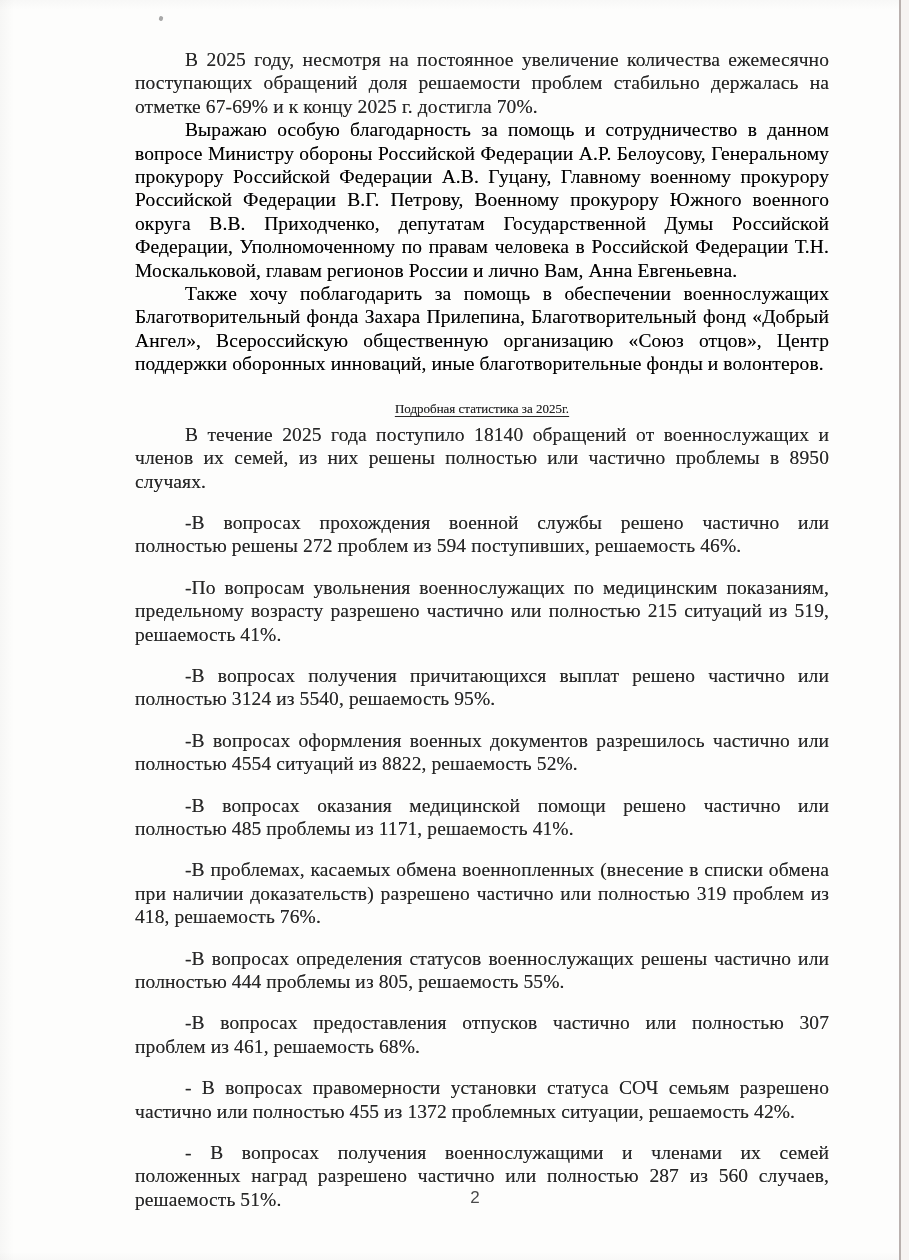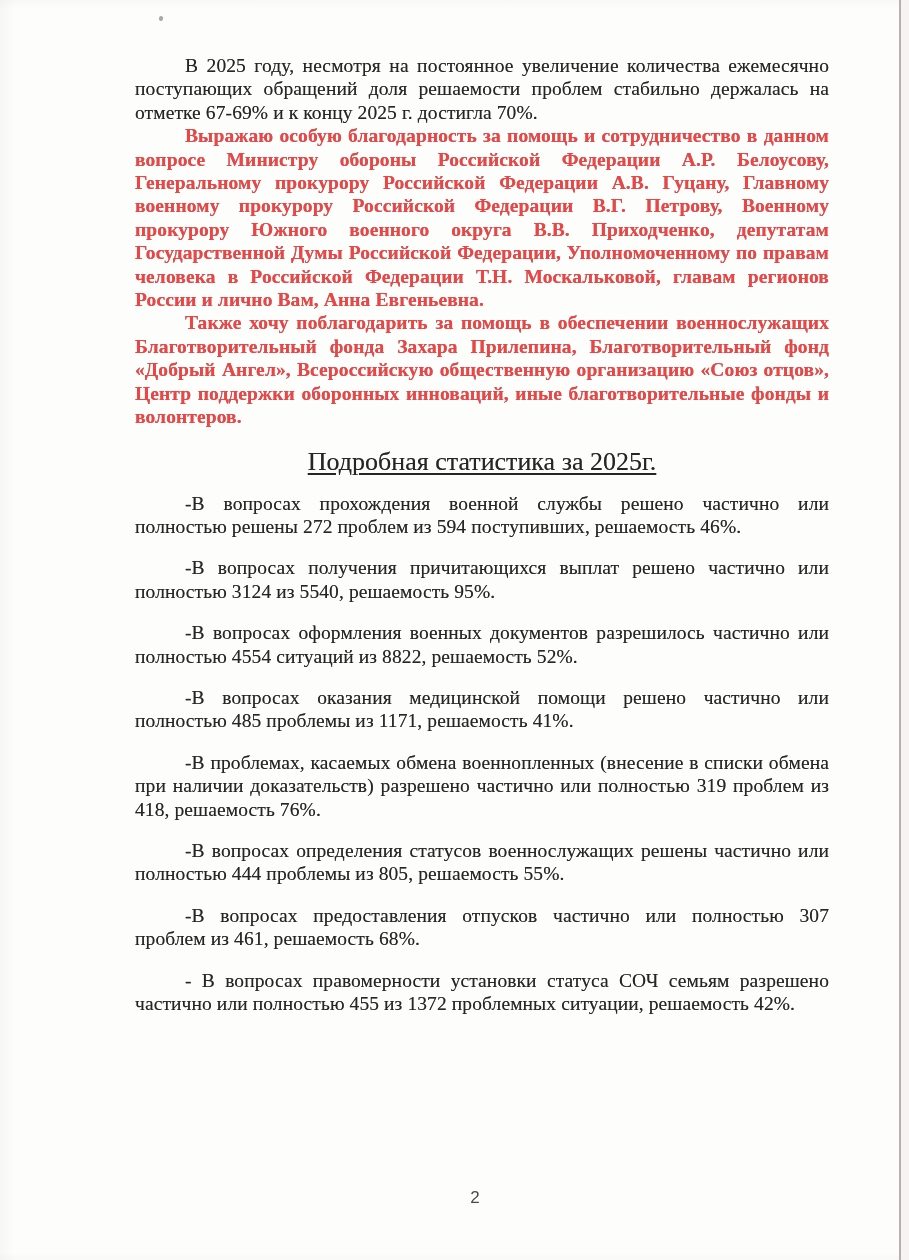--- a/index.html
+++ b/index.html
@@ -37,37 +37,37 @@
   }
   .speck {
     position: absolute; left: 159px; top: 16px;
     width: 4px; height: 5px;
     background: #a9a9a9;
     border-radius: 2px;
     transform: rotate(20deg);
   }
   .content {
     position: absolute;
-    left: 135px; top: 54px;
+    left: 135px; top: 48px;
     width: 694px;
   }
   p.body {
     margin: 0;
     font-size: 19.5px;
     line-height: 23.4px;
     text-align: justify;
     text-indent: 50px;
     letter-spacing: 0.1px;
     text-shadow: 0 0 0.5px rgba(40,40,40,0.55);
   }
-  p.bold { font-weight: bold; color: #ef4444; }
+  p.bold { font-weight: normal; color: #000000; }
   p.stat { margin-top: 18px; }
   .heading {
     margin: 21px 0 2px 0;
-    font-size: 26px;
+    font-size: 13px;
     line-height: 24px;
     font-weight: normal;
     text-align: center;
     text-shadow: 0 0 0.5px rgba(40,40,40,0.55);
   }
   .heading .u { text-decoration: underline; text-underline-offset: 3px; }
   .page-number {
     position: absolute;
     left: 135px; top: 1188px;
     width: 680px;
@@ -87,39 +87,42 @@
   <div class="content">
 
     <p class="body">В 2025 году, несмотря на постоянное увеличение количества ежемесячно поступающих обращений доля решаемости проблем стабильно держалась на отметке 67-69% и к концу 2025 г. достигла 70%.</p>
 
     <p class="body bold">Выражаю особую благодарность за помощь и сотрудничество в данном вопросе Министру обороны Российской Федерации А.Р. Белоусову, Генеральному прокурору Российской Федерации А.В. Гуцану, Главному военному прокурору Российской Федерации В.Г. Петрову, Военному прокурору Южного военного округа В.В. Приходченко, депутатам Государственной Думы Российской Федерации, Уполномоченному по правам человека в Российской Федерации Т.Н. Москальковой, главам регионов России и лично Вам, Анна Евгеньевна.</p>
 
     <p class="body bold">Также хочу поблагодарить за помощь в обеспечении военнослужащих Благотворительный фонда Захара Прилепина, Благотворительный фонд «Добрый Ангел», Всероссийскую общественную организацию «Союз отцов», Центр поддержки оборонных инноваций, иные благотворительные фонды и волонтеров.</p>
 
     <h2 class="heading"><span class="u">Подробная статистика за 2025г.</span></h2>
 
+    <p class="body">В течение 2025 года поступило 18140 обращений от военнослужащих и членов их семей, из них решены полностью или частично проблемы в 8950 случаях.</p>
 
     <p class="body stat">-В вопросах прохождения военной службы решено частично или полностью решены 272 проблем из 594 поступивших, решаемость 46%.</p>
 
+    <p class="body stat">-По вопросам увольнения военнослужащих по медицинским показаниям, предельному возрасту разрешено частично или полностью 215 ситуаций из 519, решаемость 41%.</p>
 
     <p class="body stat">-В вопросах получения причитающихся выплат решено частично или полностью 3124 из 5540, решаемость 95%.</p>
 
     <p class="body stat">-В вопросах оформления военных документов разрешилось частично или полностью 4554 ситуаций из 8822, решаемость 52%.</p>
 
     <p class="body stat">-В вопросах оказания медицинской помощи решено частично или полностью 485 проблемы из 1171, решаемость 41%.</p>
 
     <p class="body stat">-В проблемах, касаемых обмена военнопленных (внесение в списки обмена при наличии доказательств) разрешено частично или полностью 319 проблем из 418, решаемость 76%.</p>
 
     <p class="body stat">-В вопросах определения статусов военнослужащих решены частично или полностью 444 проблемы из 805, решаемость 55%.</p>
 
     <p class="body stat">-В вопросах предоставления отпусков частично или полностью 307 проблем из 461, решаемость 68%.</p>
 
 
     <p class="body stat">- В вопросах правомерности установки статуса СОЧ семьям разрешено частично или полностью 455 из 1372 проблемных ситуации, решаемость 42%.</p>
 
+    <p class="body stat">- В вопросах получения военнослужащими и членами их семей положенных наград разрешено частично или полностью 287 из 560 случаев, решаемость 51%.</p>
 
   </div>
 
   <div class="page-number">2</div>
 
   <div class="paper-edge"></div>
   <div class="edge-strip"></div>
 
 </div>
 

